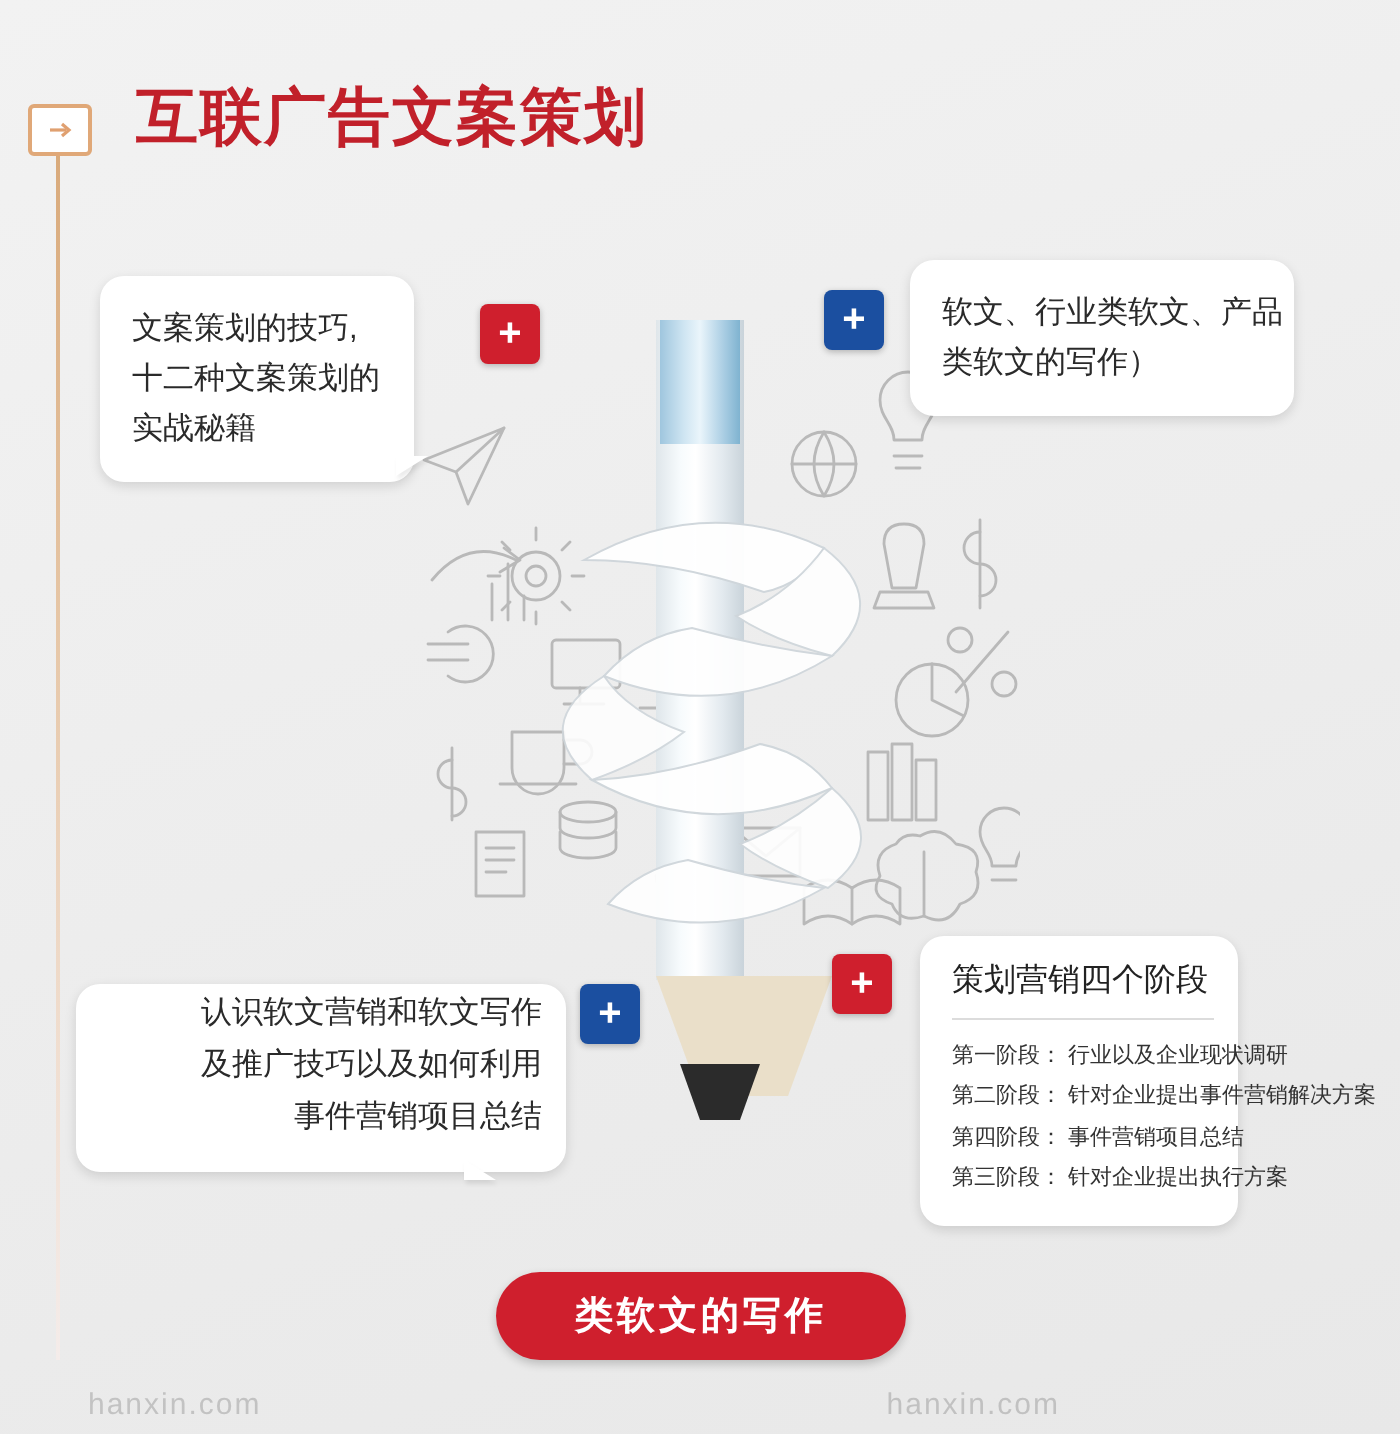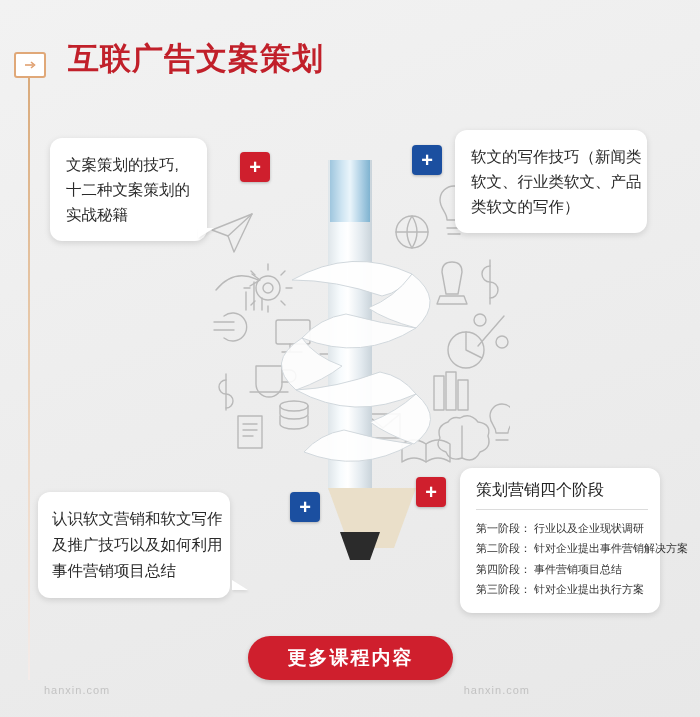--- a/index.html
+++ b/index.html
@@ -145,29 +145,30 @@
     left: 455px;
     top: 130px;
     width: 192px;
     padding: 14px 14px 14px 16px;
     font-size: 15.5px;
     line-height: 1.62;
   }
   #bubble-bl {
     left: 38px;
     top: 492px;
-    width: 192px;
-    padding: 14px 12px 14px 14px;
+    width: 245px;
+    padding: 2px 12px 14px 14px;
     font-size: 15.5px;
     line-height: 1.68;
+    text-align: right;
   }
   #bubble-br {
     left: 460px;
     top: 468px;
-    width: 200px;
+    width: 159px;
     padding: 12px 12px 14px 16px;
   }
   #bubble-br .br-title {
     font-size: 16px;
     font-weight: normal;
     color: #222;
     margin-bottom: 8px;
     white-space: nowrap;
   }
   #bubble-br .br-sep {
@@ -245,22 +246,22 @@
     align-items: center;
     justify-content: center;
     letter-spacing: 2px;
     box-shadow: 0 2px 5px rgba(0,0,0,0.2);
     cursor: pointer;
   }
 
   
   .watermark {
     position: absolute;
-    bottom: 21px;
-    font-size: 11px;
+    bottom: 6px;
+    font-size: 15px;
     color: rgba(120,120,120,0.35);
     letter-spacing: 1px;
     user-select: none;
   }
   .wm-left { left: 44px; }
   .wm-right { right: 170px; }
 </style>
 </head>
 <body>
 
@@ -378,21 +379,20 @@
   </div>
 
   <div class="bubble" id="bubble-tl">
     <span class="line">文案策划的技巧,</span>
     <span class="line">十二种文案策划的</span>
     <span class="line">实战秘籍</span>
   </div>
   <div class="tail tail-tl"></div>
 
   <div class="bubble" id="bubble-tr">
-    <span class="line">软文的写作技巧（新闻类</span>
     <span class="line">软文、行业类软文、产品</span>
     <span class="line">类软文的写作）</span>
   </div>
 
   <div class="bubble" id="bubble-bl">
     <span class="line">认识软文营销和软文写作</span>
     <span class="line">及推广技巧以及如何利用</span>
     <span class="line">事件营销项目总结</span>
   </div>
   <div class="tail tail-bl"></div>
@@ -412,18 +412,18 @@
     <div class="br-row">
       <span class="stage">第三阶段：</span><span>针对企业提出执行方案</span>
     </div>
   </div>
 
   <div class="plus plus-red" id="plus-tl">+</div>
   <div class="plus plus-blue" id="plus-tr">+</div>
   <div class="plus plus-blue" id="plus-bl">+</div>
   <div class="plus plus-red" id="plus-br">+</div>
 
-  <div class="cta">更多课程内容</div>
+  <div class="cta">类软文的写作</div>
 
   <div class="watermark wm-left">hanxin.com</div>
   <div class="watermark wm-right">hanxin.com</div>
 
 </div>
 
 </body></html>

